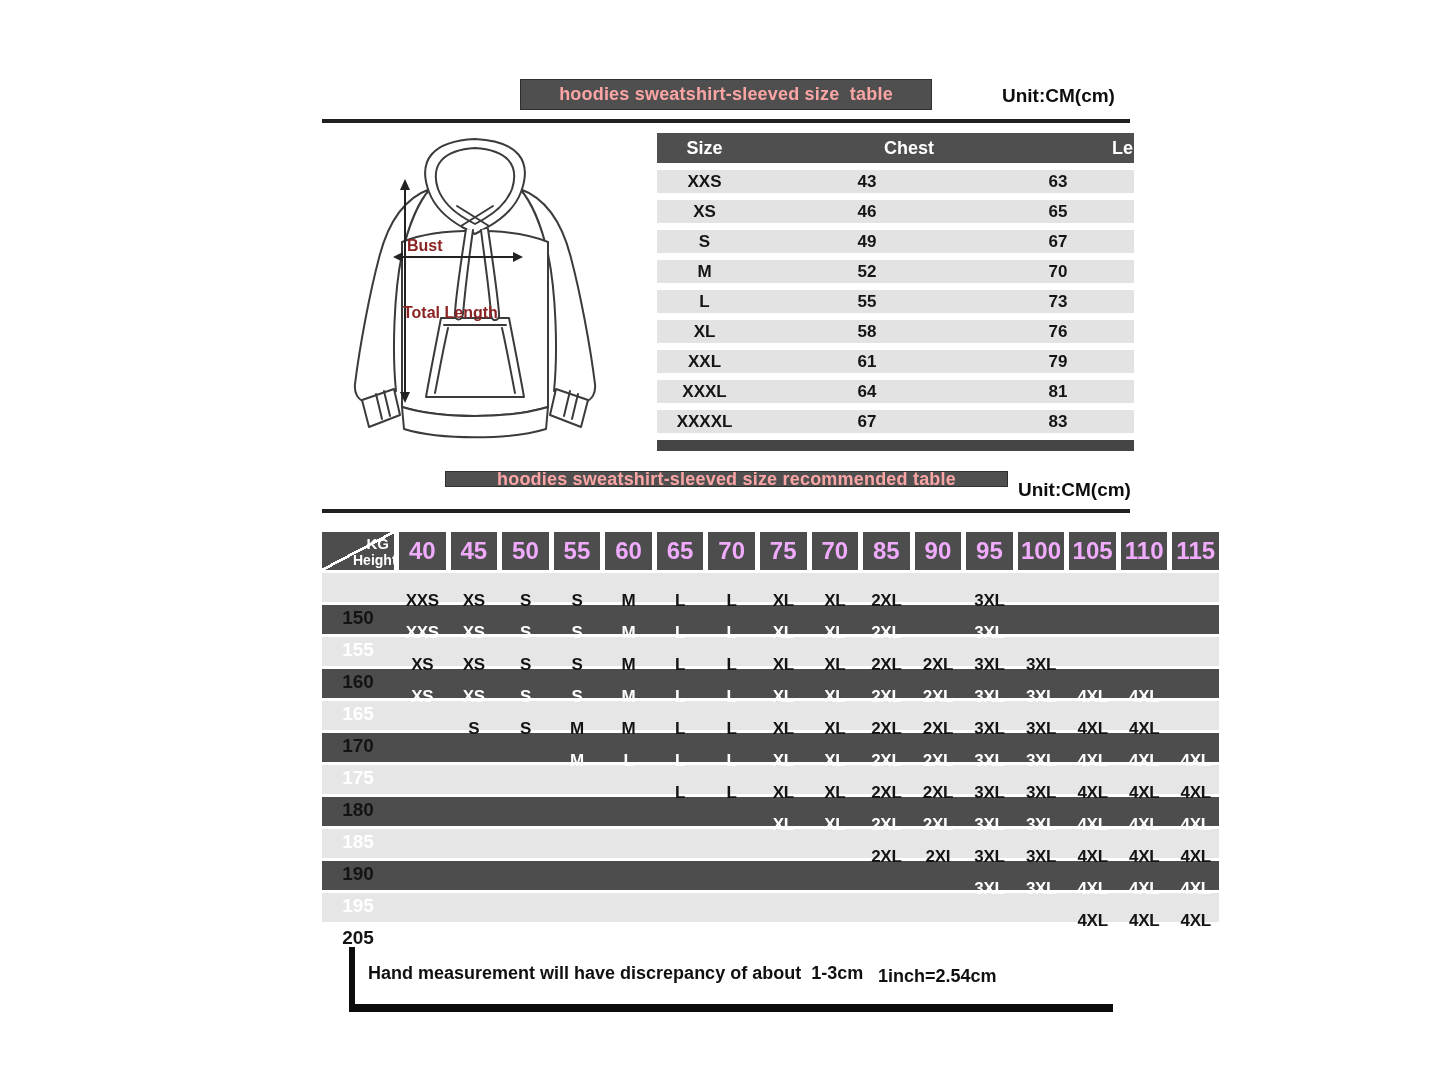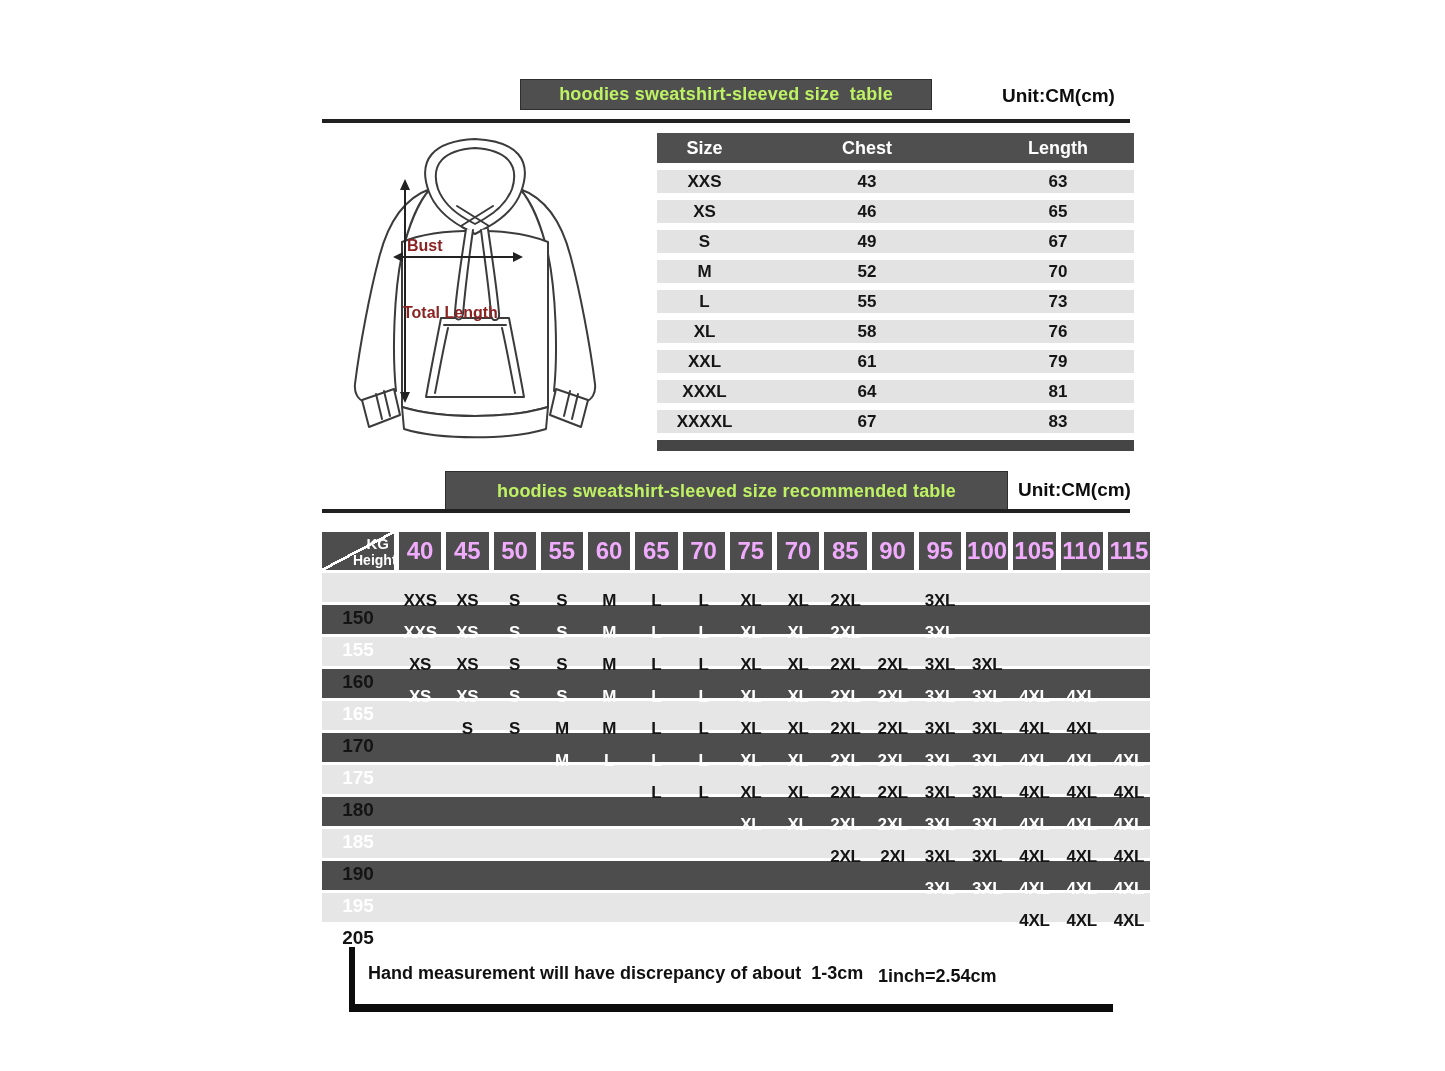--- a/index.html
+++ b/index.html
@@ -5,46 +5,46 @@
   html,body { margin:0; padding:0; background:#ffffff; }
   .canvas {
     position:relative; width:1445px; height:1071px; background:#ffffff;
     font-family:"Liberation Sans", sans-serif; font-weight:bold; color:#141414;
     overflow:hidden;
   }
   .pre { white-space:pre; }
 
   
   .title-box {
-    position:absolute; background:#4f4f4f; color:#bef264;
+    position:absolute; background:#4f4f4f; color:#fca5a5;
     display:flex; align-items:center; justify-content:center;
     font-size:18px; border:1px solid #2e2e2e; box-sizing:border-box;
     letter-spacing:0.2px;
   }
   .t1 { left:520px; top:79px;  width:412px; height:31px; }
-  .t2 { left:445px; top:471px; width:563px; height:41px; }
+  .t2 { left:445px; top:471px; width:563px; height:16px; }
   .unit { position:absolute; font-size:19px; color:#0d0d0d; }
   .u1 { left:1002px; top:85px; }
   .u2 { left:1018px; top:479px; }
   .rule { position:absolute; left:322px; width:808px; height:4px; background:#202020; }
   .r1 { top:119px; } .r2 { top:509px; }
 
   
   .hoodie-svg { position:absolute; left:332px; top:132px; width:290px; height:325px; }
 
   
   .size-table { position:absolute; left:657px; top:133px; width:477px; }
   .st-grid { display:grid; grid-template-columns:95px 230px 152px; }
   .st-grid > div { display:flex; align-items:center; justify-content:center; }
-  .st-header { height:30px; background:#4f4f4f; color:#ffffff; font-size:18px; }
+  .st-header { height:30px; background:#4f4f4f; color:#ffffff; font-size:18px;gap:42px; }
   .st-row { margin-top:7px; height:23px; background:#e3e3e3; font-size:17px; color:#151515; }
   .st-bar { margin-top:7px; height:11px; background:#454545; }
 
   
-  .reco { position:absolute; left:322px; top:532px; width:828px; }
+  .reco { position:absolute; left:322px; top:532px; width:897px; }
   .reco-grid { display:grid; grid-template-columns:72px repeat(16, 1fr); column-gap:5px; }
   .reco-header { height:38px; }
   .reco-header .rh-cell {
     background:#4d4d4d; color:#f0abfc; display:flex; align-items:center;
     justify-content:center; font-size:24px;
   }
   .corner {
     position:relative; color:#ffffff; font-size:14px;
     background:linear-gradient(to bottom right,
       #4d4d4d 0%, #4d4d4d 48%, #ffffff 48%, #ffffff 52%, #4d4d4d 52%, #4d4d4d 100%);

